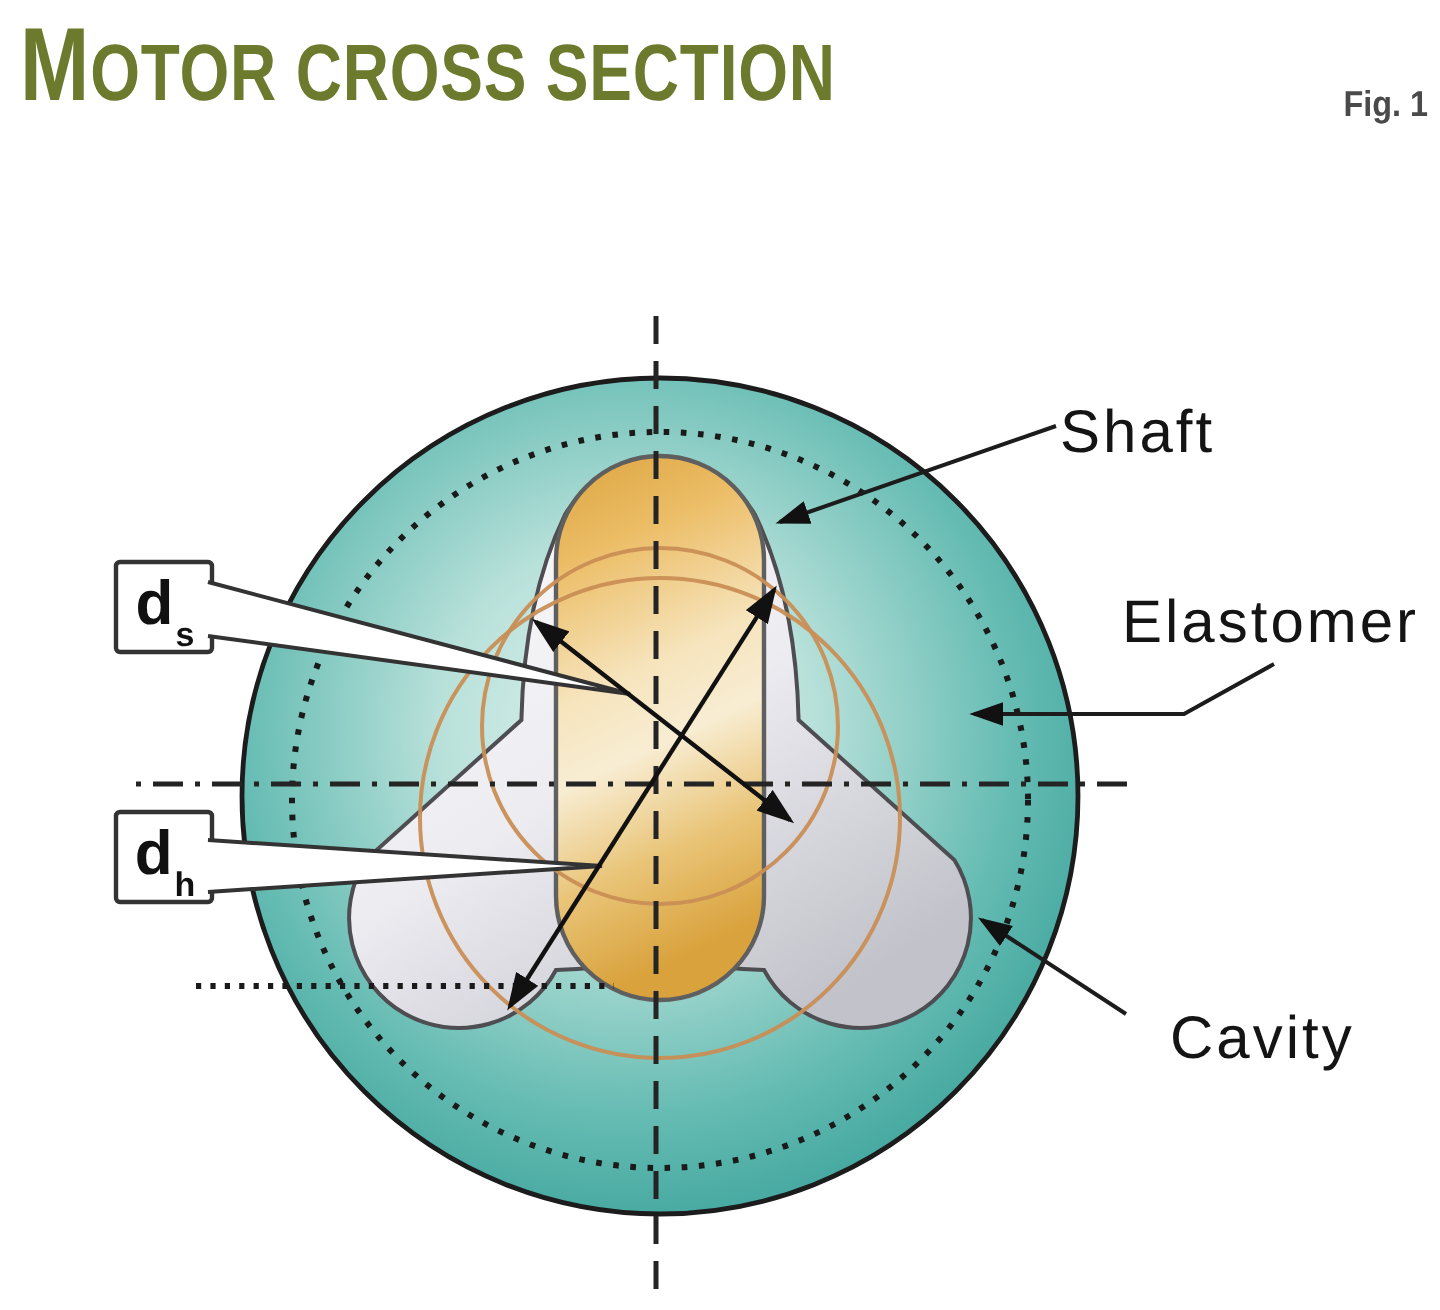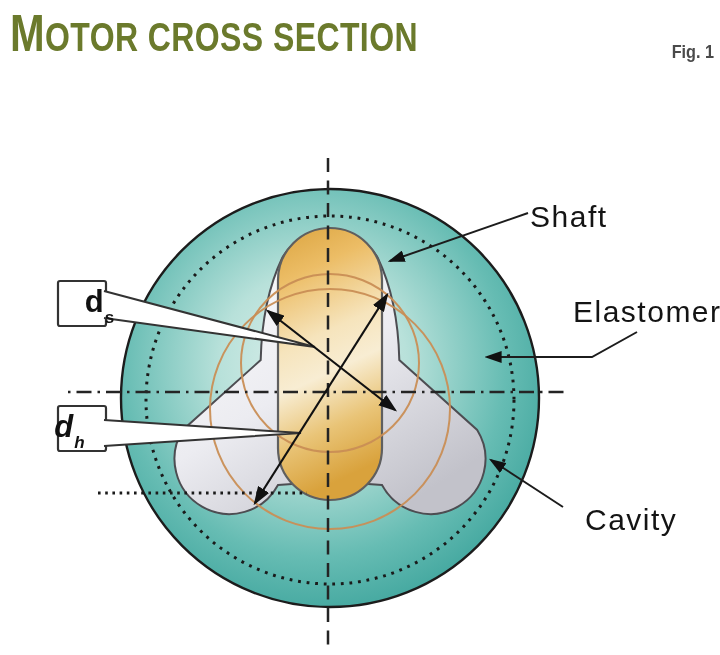--- a/index.html
+++ b/index.html
@@ -17,29 +17,29 @@
   .page-title .t-rest{font-size:40px;line-height:46px;}
   .fig-label{
     position:absolute;right:6px;top:42px;color:#4a4a4a;
     font-size:18px;font-weight:700;transform:scaleX(0.9);transform-origin:right top;
   }
   .diag-label{
     position:absolute;color:#141414;font-size:30px;letter-spacing:1.5px;
     line-height:1;white-space:nowrap;
   }
   .lbl-shaft{left:530px;top:202px;}
-  .lbl-elastomer{left:573px;top:297px;}
+  .lbl-elastomer{left:561px;top:297px;}
   .lbl-cavity{left:585px;top:505px;}
   .dim-label{
     position:absolute;width:48px;height:45px;color:#111;
     font-size:31px;font-weight:600;text-align:center;line-height:42px;
   }
   .dim-label sub{font-size:17px;font-weight:600;line-height:0;position:relative;top:4px;left:1px;}
-  .lbl-ds{left:58px;top:281px;padding-left:17px;}
-  .lbl-dh{left:45px;top:406px;font-style:italic;}
+  .lbl-ds{left:58px;top:281px;}
+  .lbl-dh{left:58px;top:406px;}
   svg{position:absolute;left:0;top:0;}
 </style>
 </head>
 <body>
 
 <svg width="720" height="655" viewBox="0 0 720 655">
   <defs>
     <radialGradient id="tealGrad" cx="46%" cy="42%" r="64%">
       <stop offset="0%" stop-color="#e0f1ed"></stop>
       <stop offset="35%" stop-color="#b8e1da"></stop>

